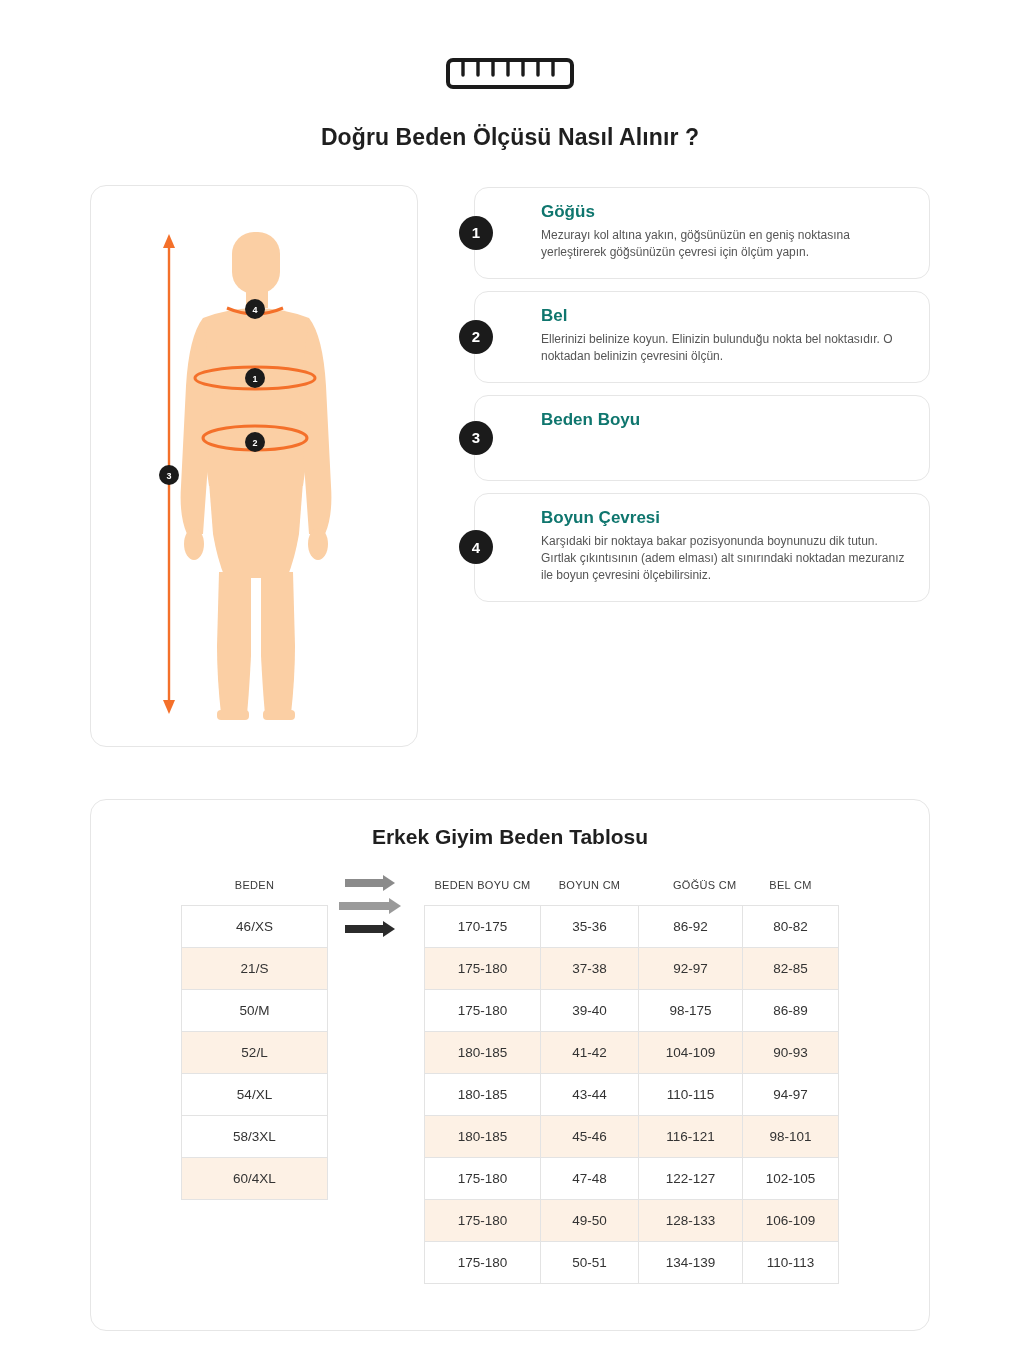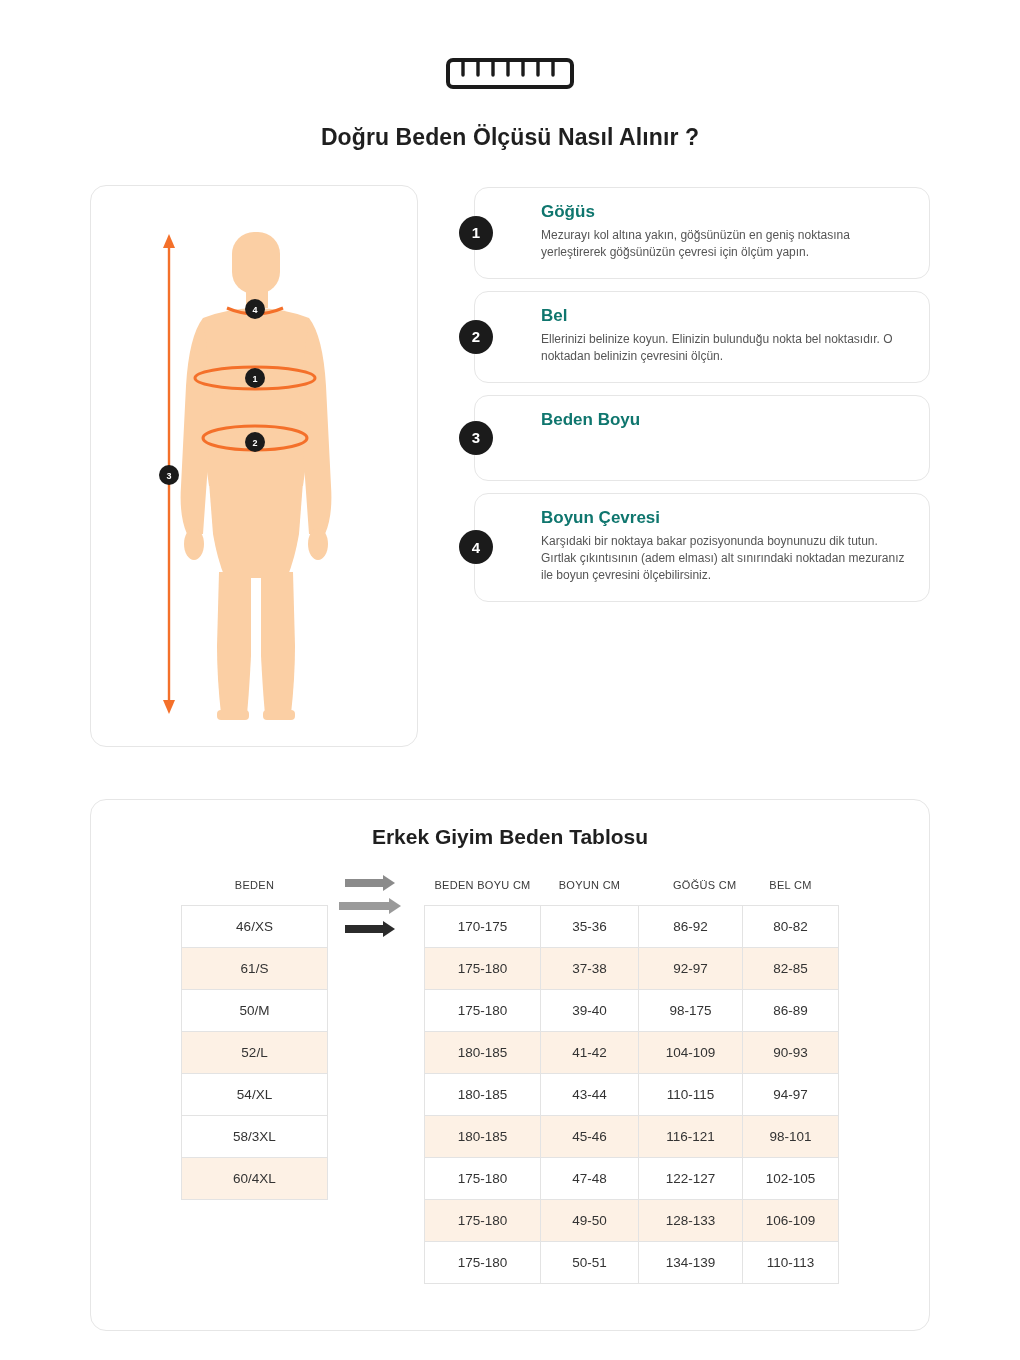--- a/index.html
+++ b/index.html
@@ -290,21 +290,21 @@
       <thead>
         <tr>
           <th class="size-col">BEDEN</th>
         </tr>
       </thead>
       <tbody>
         <tr>
             <td>46/XS</td>
           </tr>
         <tr class="alt">
-            <td>61/S</td>
+            <td>21/S</td>
           </tr>
         <tr>
             <td>50/M</td>
           </tr>
         <tr class="alt">
             <td>52/L</td>
           </tr>
         <tr>
             <td>54/XL</td>
           </tr>

